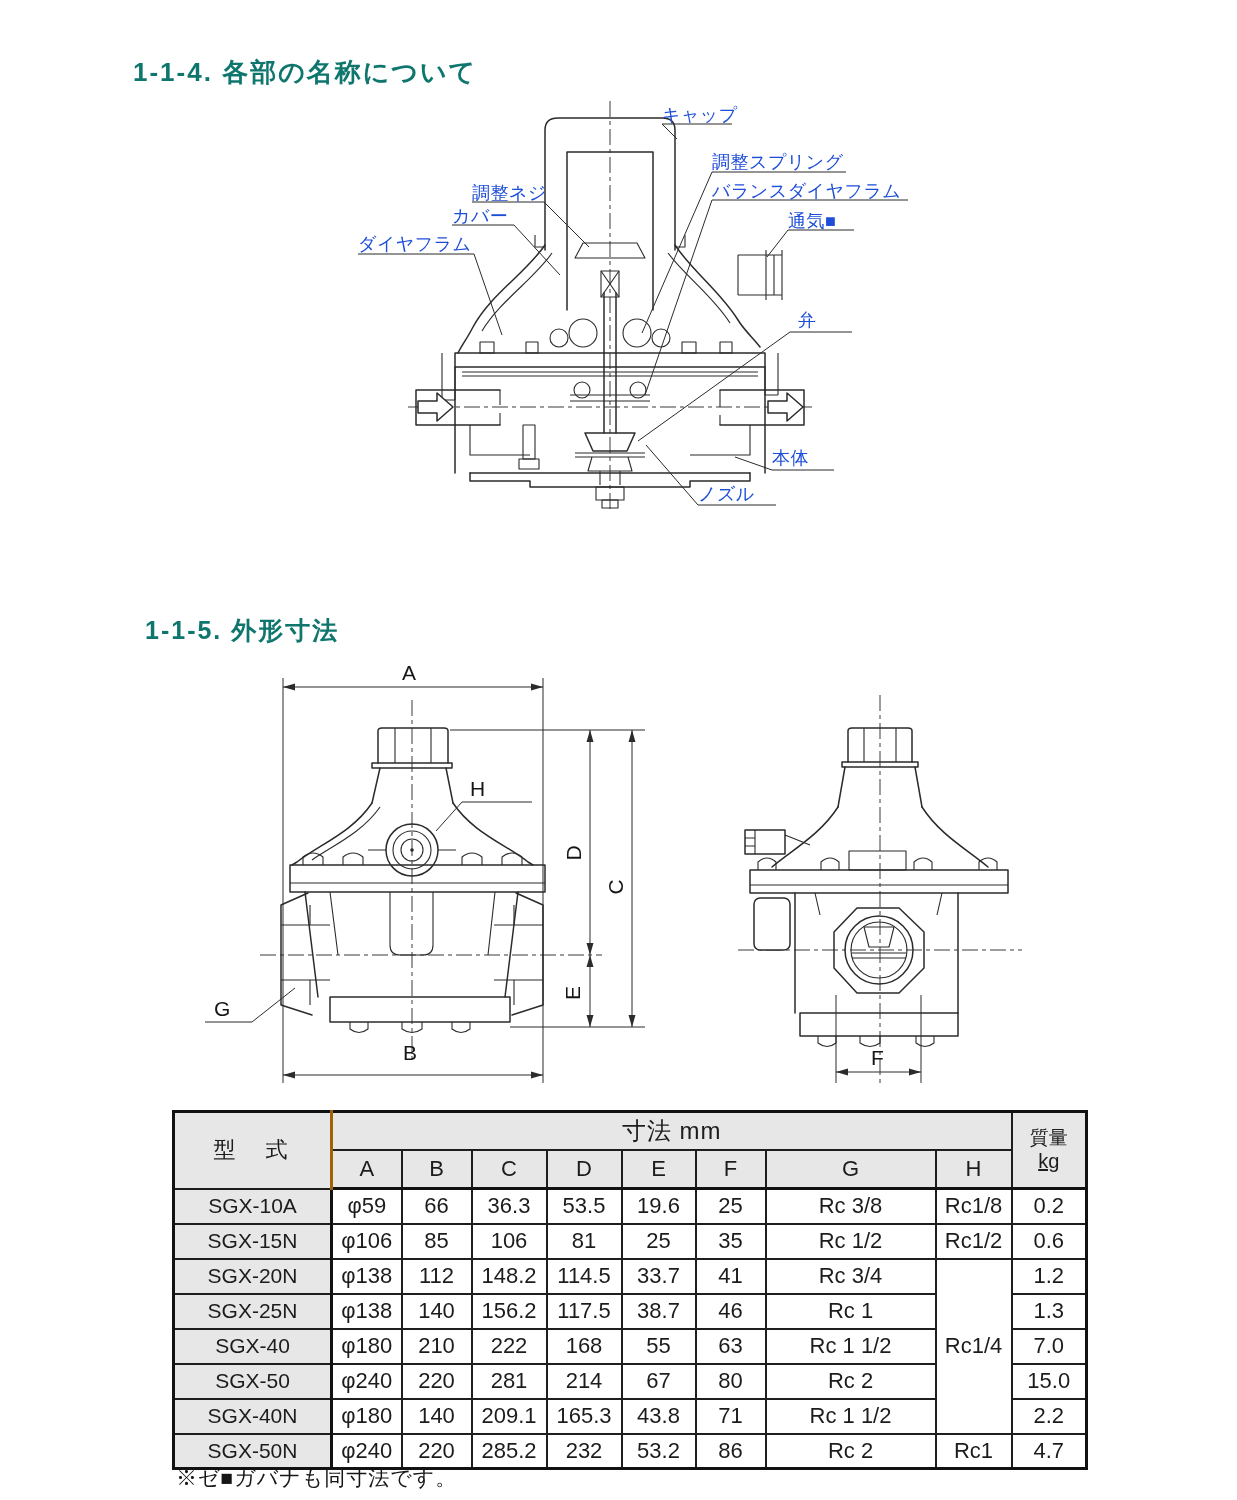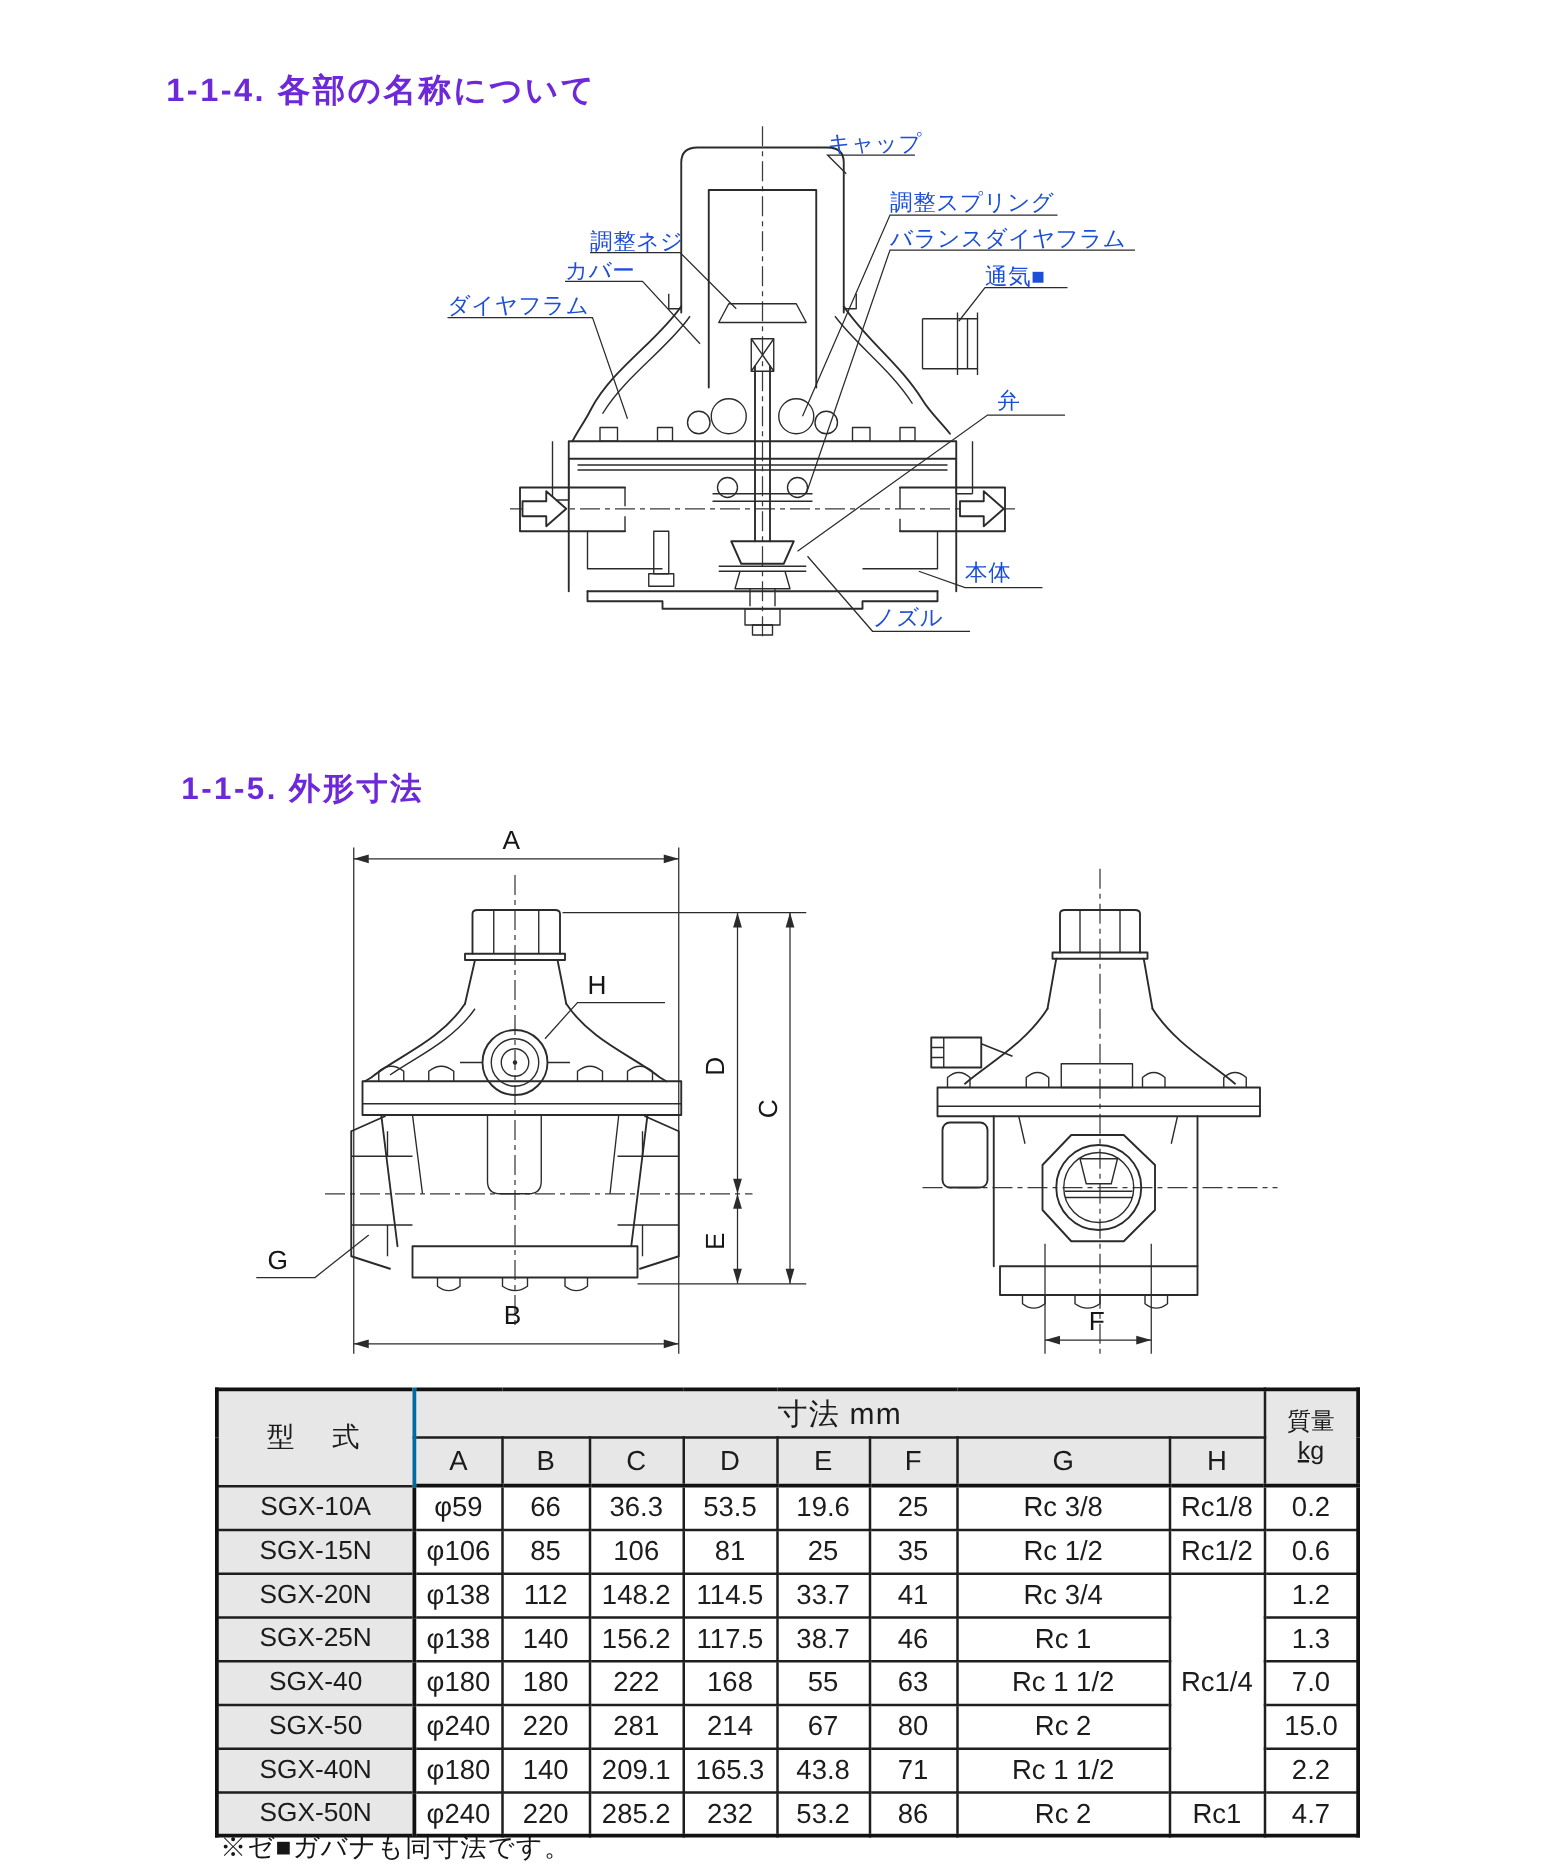--- a/index.html
+++ b/index.html
@@ -1,37 +1,37 @@
 <!DOCTYPE html>
 <html><head>
 <meta charset="utf-8">
 <style>
   html,body{margin:0;padding:0;background:#ffffff;}
   body{width:1237px;height:1500px;position:relative;font-family:"Liberation Sans",sans-serif;color:#1c1c1c;overflow:hidden;}
   .abs{position:absolute;}
-  .sec-title{font-size:26px;font-weight:600;letter-spacing:2px;white-space:nowrap;color:#6d28d9;}
+  .sec-title{font-size:26px;font-weight:600;letter-spacing:2px;white-space:nowrap;color:#0f766e;}
   .jp-label{font-size:18px;letter-spacing:0.5px;white-space:nowrap;color:#1d4ed8;}
   .dim-letter{font-size:21px;color:#161616;white-space:nowrap;}
   .dim-rot{transform:rotate(-90deg);transform-origin:center center;display:inline-block;}
   svg{position:absolute;overflow:visible;}
   svg *{vector-effect:non-scaling-stroke;}
   .ln{fill:none;stroke:#2b2b2b;stroke-width:1.5;stroke-linejoin:round;stroke-linecap:round;}
   .ln2{fill:none;stroke:#2b2b2b;stroke-width:1.1;stroke-linejoin:round;}
   .cl{fill:none;stroke:#3a3a3a;stroke-width:1;stroke-dasharray:16 4 4 4;}
   .dim{fill:none;stroke:#2b2b2b;stroke-width:1;}
   .ldr{fill:none;stroke:#2b2b2b;stroke-width:1;}
   .ah{fill:#2b2b2b;stroke:none;}
   .wf{fill:#ffffff;stroke:#2b2b2b;stroke-width:1.5;stroke-linejoin:round;}
   
   .spec-table{border-collapse:collapse;table-layout:fixed;width:913px;border:3px solid #121212;}
   .spec-table th,.spec-table td{border:2px solid #1e1e1e;text-align:center;vertical-align:middle;padding:0;font-weight:normal;}
   .spec-table .hdr{background:#e7e7e7;}
   .spec-table td{font-size:22px;background:#ffffff;}
   .spec-table td.model{background:#e7e7e7;border-right:3px solid #121212;font-size:21px;}
-  .spec-table th.model-h{border-right:3px solid #0369a1;font-size:22px;letter-spacing:4px;}
+  .spec-table th.model-h{border-right:3px solid #a16207;font-size:22px;letter-spacing:4px;}
   .spec-table tr.letters th{border-bottom:3px solid #121212;font-size:22px;height:36px;}
   .spec-table th.dims-h{font-size:24px;height:36px;letter-spacing:1px;}
   .spec-table th.mass-h{border-bottom:3px solid #121212;font-size:19px;line-height:1.2;}
   .spec-table tr.data-row{height:35px;}
   .note{font-size:21px;letter-spacing:1px;color:#161616;white-space:nowrap;}
 </style>
 </head>
 <body>
 
 <div class="abs sec-title" style="left:133px;top:55px;">1-1-4. 各部の名称について</div>
@@ -374,21 +374,21 @@
           <td>156.2</td>
           <td>117.5</td>
           <td>38.7</td>
           <td>46</td>
           <td>Rc 1</td>
           <td>1.3</td>
         </tr>
         <tr class="data-row">
           <td class="model">SGX-40</td>
           <td>φ180</td>
-          <td>180</td>
+          <td>210</td>
           <td>222</td>
           <td>168</td>
           <td>55</td>
           <td>63</td>
           <td>Rc 1 1/2</td>
           <td>7.0</td>
         </tr>
         <tr class="data-row">
           <td class="model">SGX-50</td>
           <td>φ240</td>

